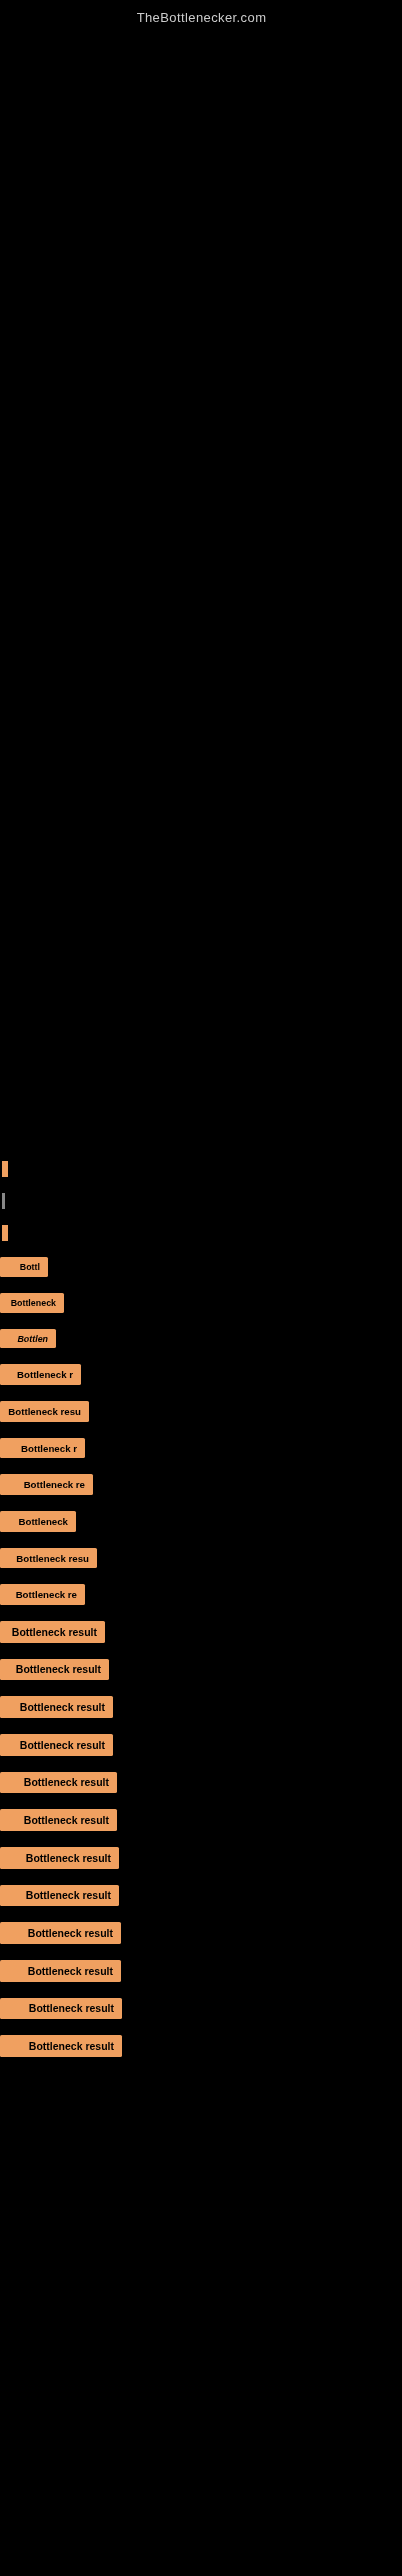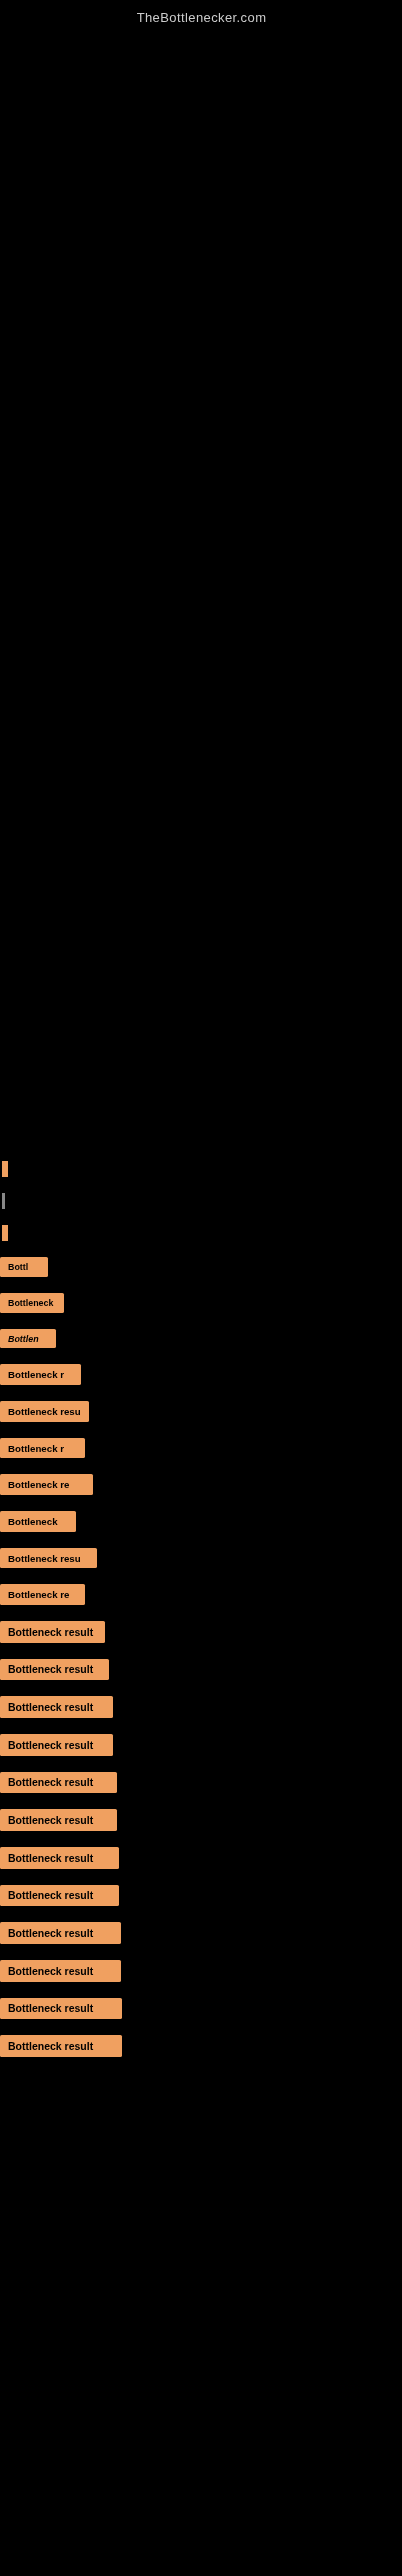--- a/index.html
+++ b/index.html
@@ -33,20 +33,21 @@
     .results-section {
       width: 100%;
       padding-top: 483px;
     }
 
     .bottleneck-item {
       display: flex;
       align-items: center;
       margin: 0 0 9.7px 0;
       padding: 3.2px 0;
+      text-align: right;
     }
 
     .bottleneck-label {
       background-color: #f0a060;
       color: #000000;
       font-size: 10.5px;
       font-weight: bold;
       padding: 4.8px 8px;
       display: inline-block;
       white-space: nowrap;

